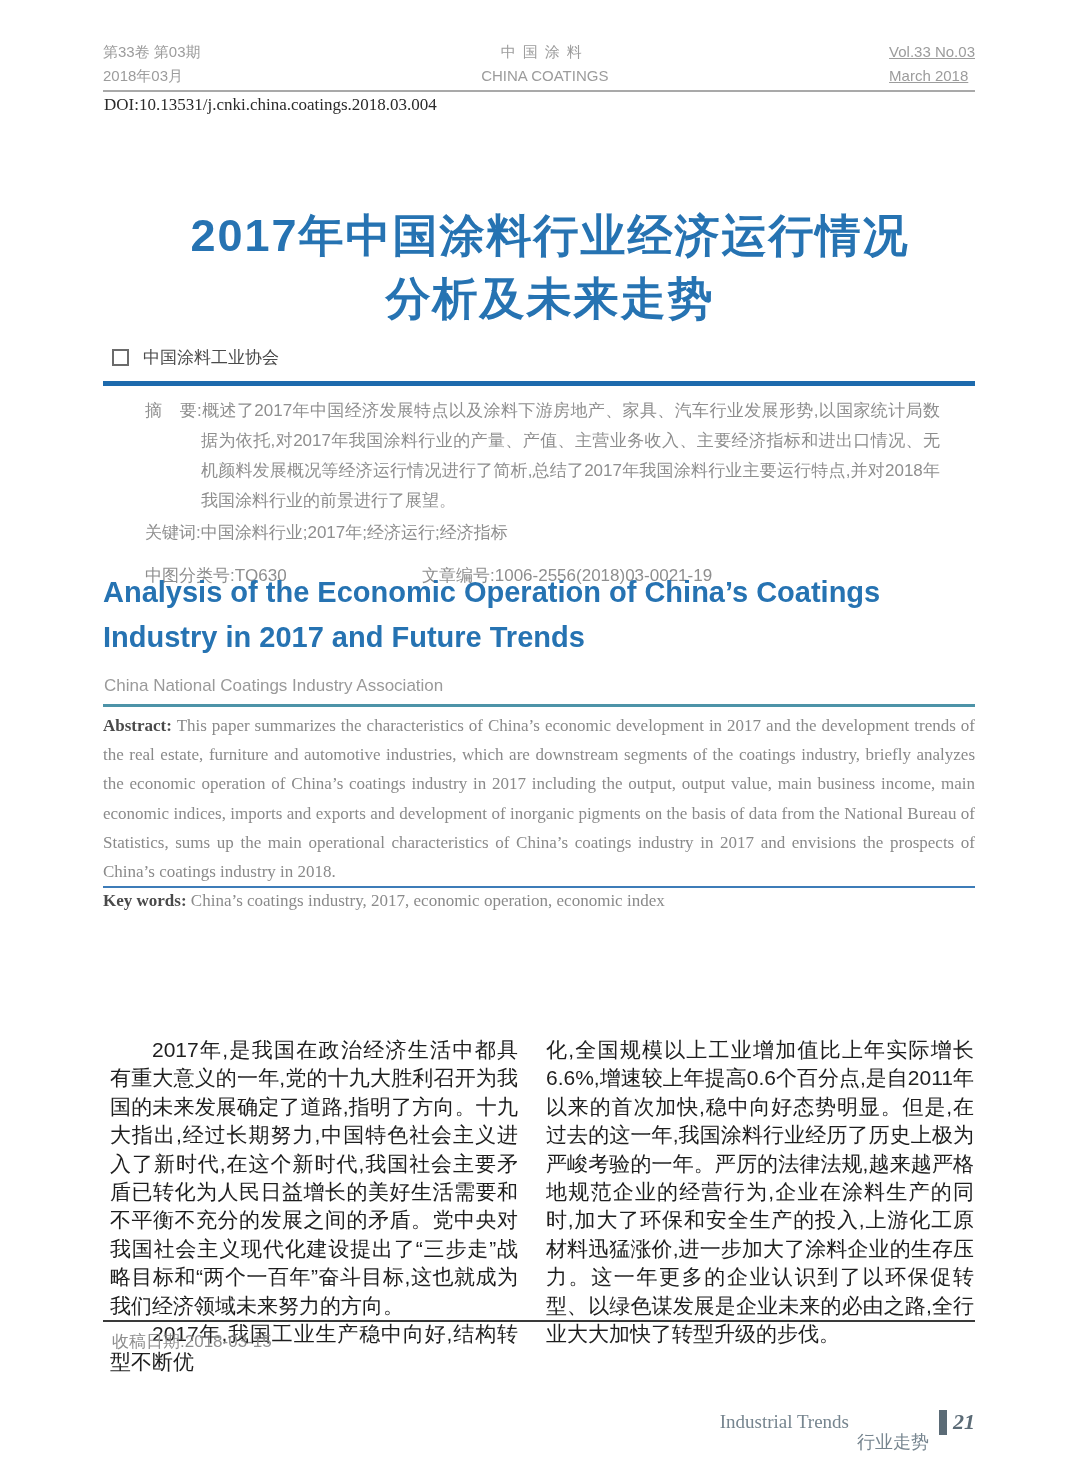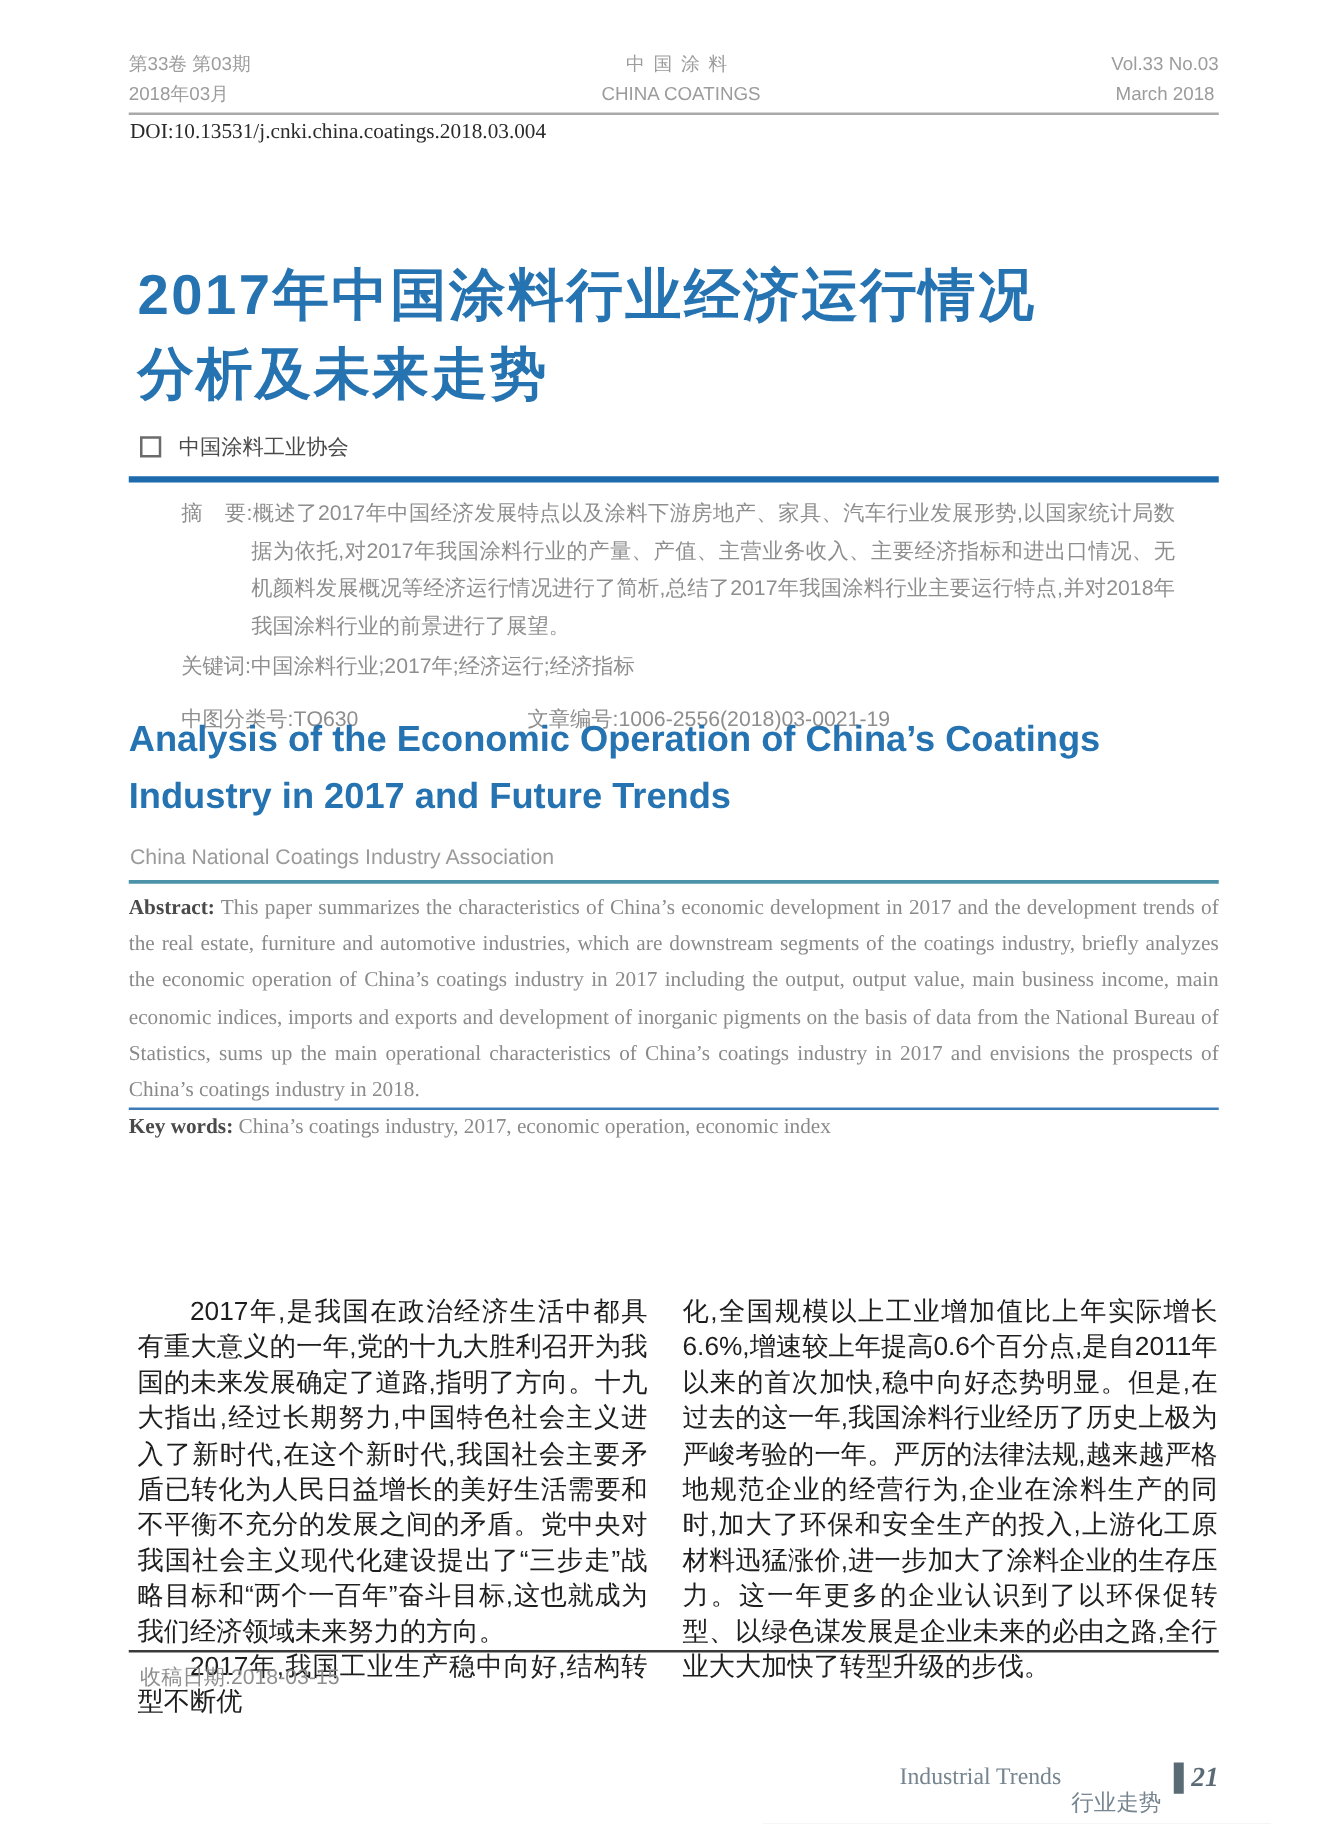--- a/index.html
+++ b/index.html
@@ -5,29 +5,29 @@
   html,body{margin:0;padding:0;background:#e8e8e8;}
   .page{
     position:relative;width:1075px;height:1459px;background:#ffffff;
     margin:0 auto;overflow:hidden;
     font-family:"Liberation Sans",sans-serif;
   }
   
   .masthead{position:absolute;left:103px;top:40px;width:872px;display:flex;justify-content:space-between;gap:23px;}
   .mh-col{font-size:15px;line-height:24px;color:#9c9c9c;}
   .mh-col.center{text-align:center;}
-  .mh-col.right{text-align:center;}
+  .mh-col.right{text-align:left;text-decoration:underline;}
   .mh-cn{letter-spacing:7px;}
   .mh-divider{position:absolute;left:103px;top:90px;width:872px;border-top:2px solid #a9a9a9;}
   .doi{position:absolute;left:104px;top:95px;font-family:"Liberation Serif",serif;font-size:17px;color:#2a2a2a;}
   
   .title-cn{
     position:absolute;left:110px;top:204px;width:880px;margin:0;
     font-size:45px;line-height:63px;font-weight:800;letter-spacing:2px;
-    color:#2673b2;font-family:"Liberation Sans",sans-serif;
+    color:#2673b2;font-family:"Liberation Sans",sans-serif;text-align:center;
   }
   .author-row{position:absolute;left:112px;top:346px;font-size:17px;color:#4a4a4a;display:flex;align-items:center;}
   .author-box{display:inline-block;width:13px;height:13px;border:2px solid #6b6b6b;margin-right:14px;}
   .rule-thick{position:absolute;left:103px;top:381px;width:872px;height:5px;background:#1d6aad;}
   
   .meta-cn{position:absolute;left:145px;top:396px;width:795px;font-size:17px;line-height:30px;color:#8e8e8e;}
   .meta-cn p{margin:0;}
   .hang{padding-left:56px;text-indent:-56px;text-align:justify;}
   .keywords-cn{margin-top:2px !important;}
   .clc-row{margin-top:13px;display:flex;}

